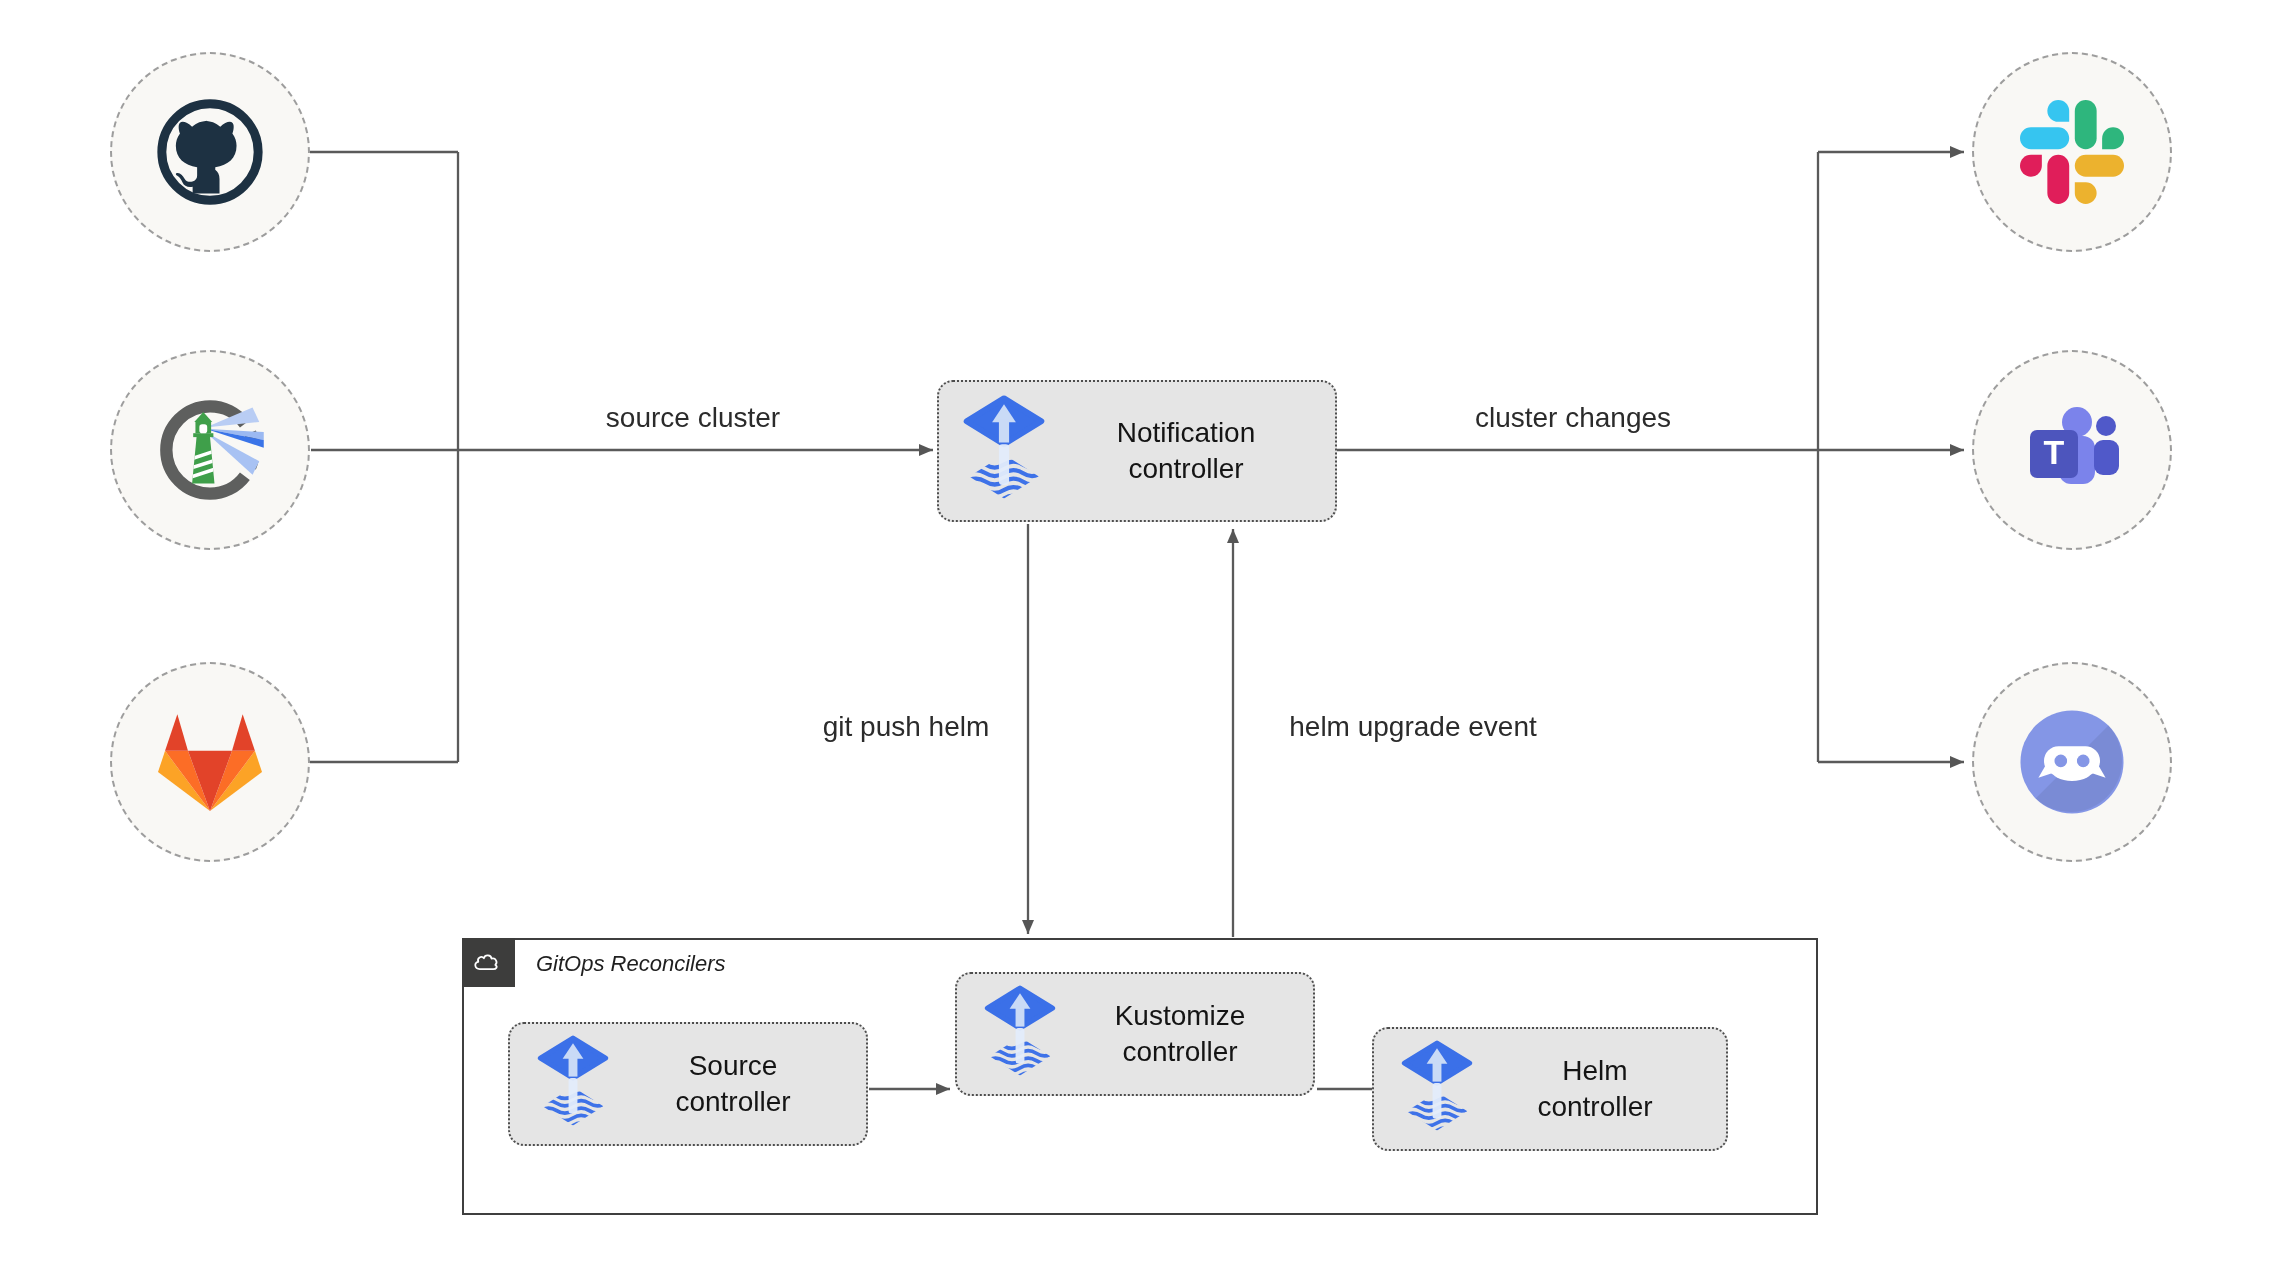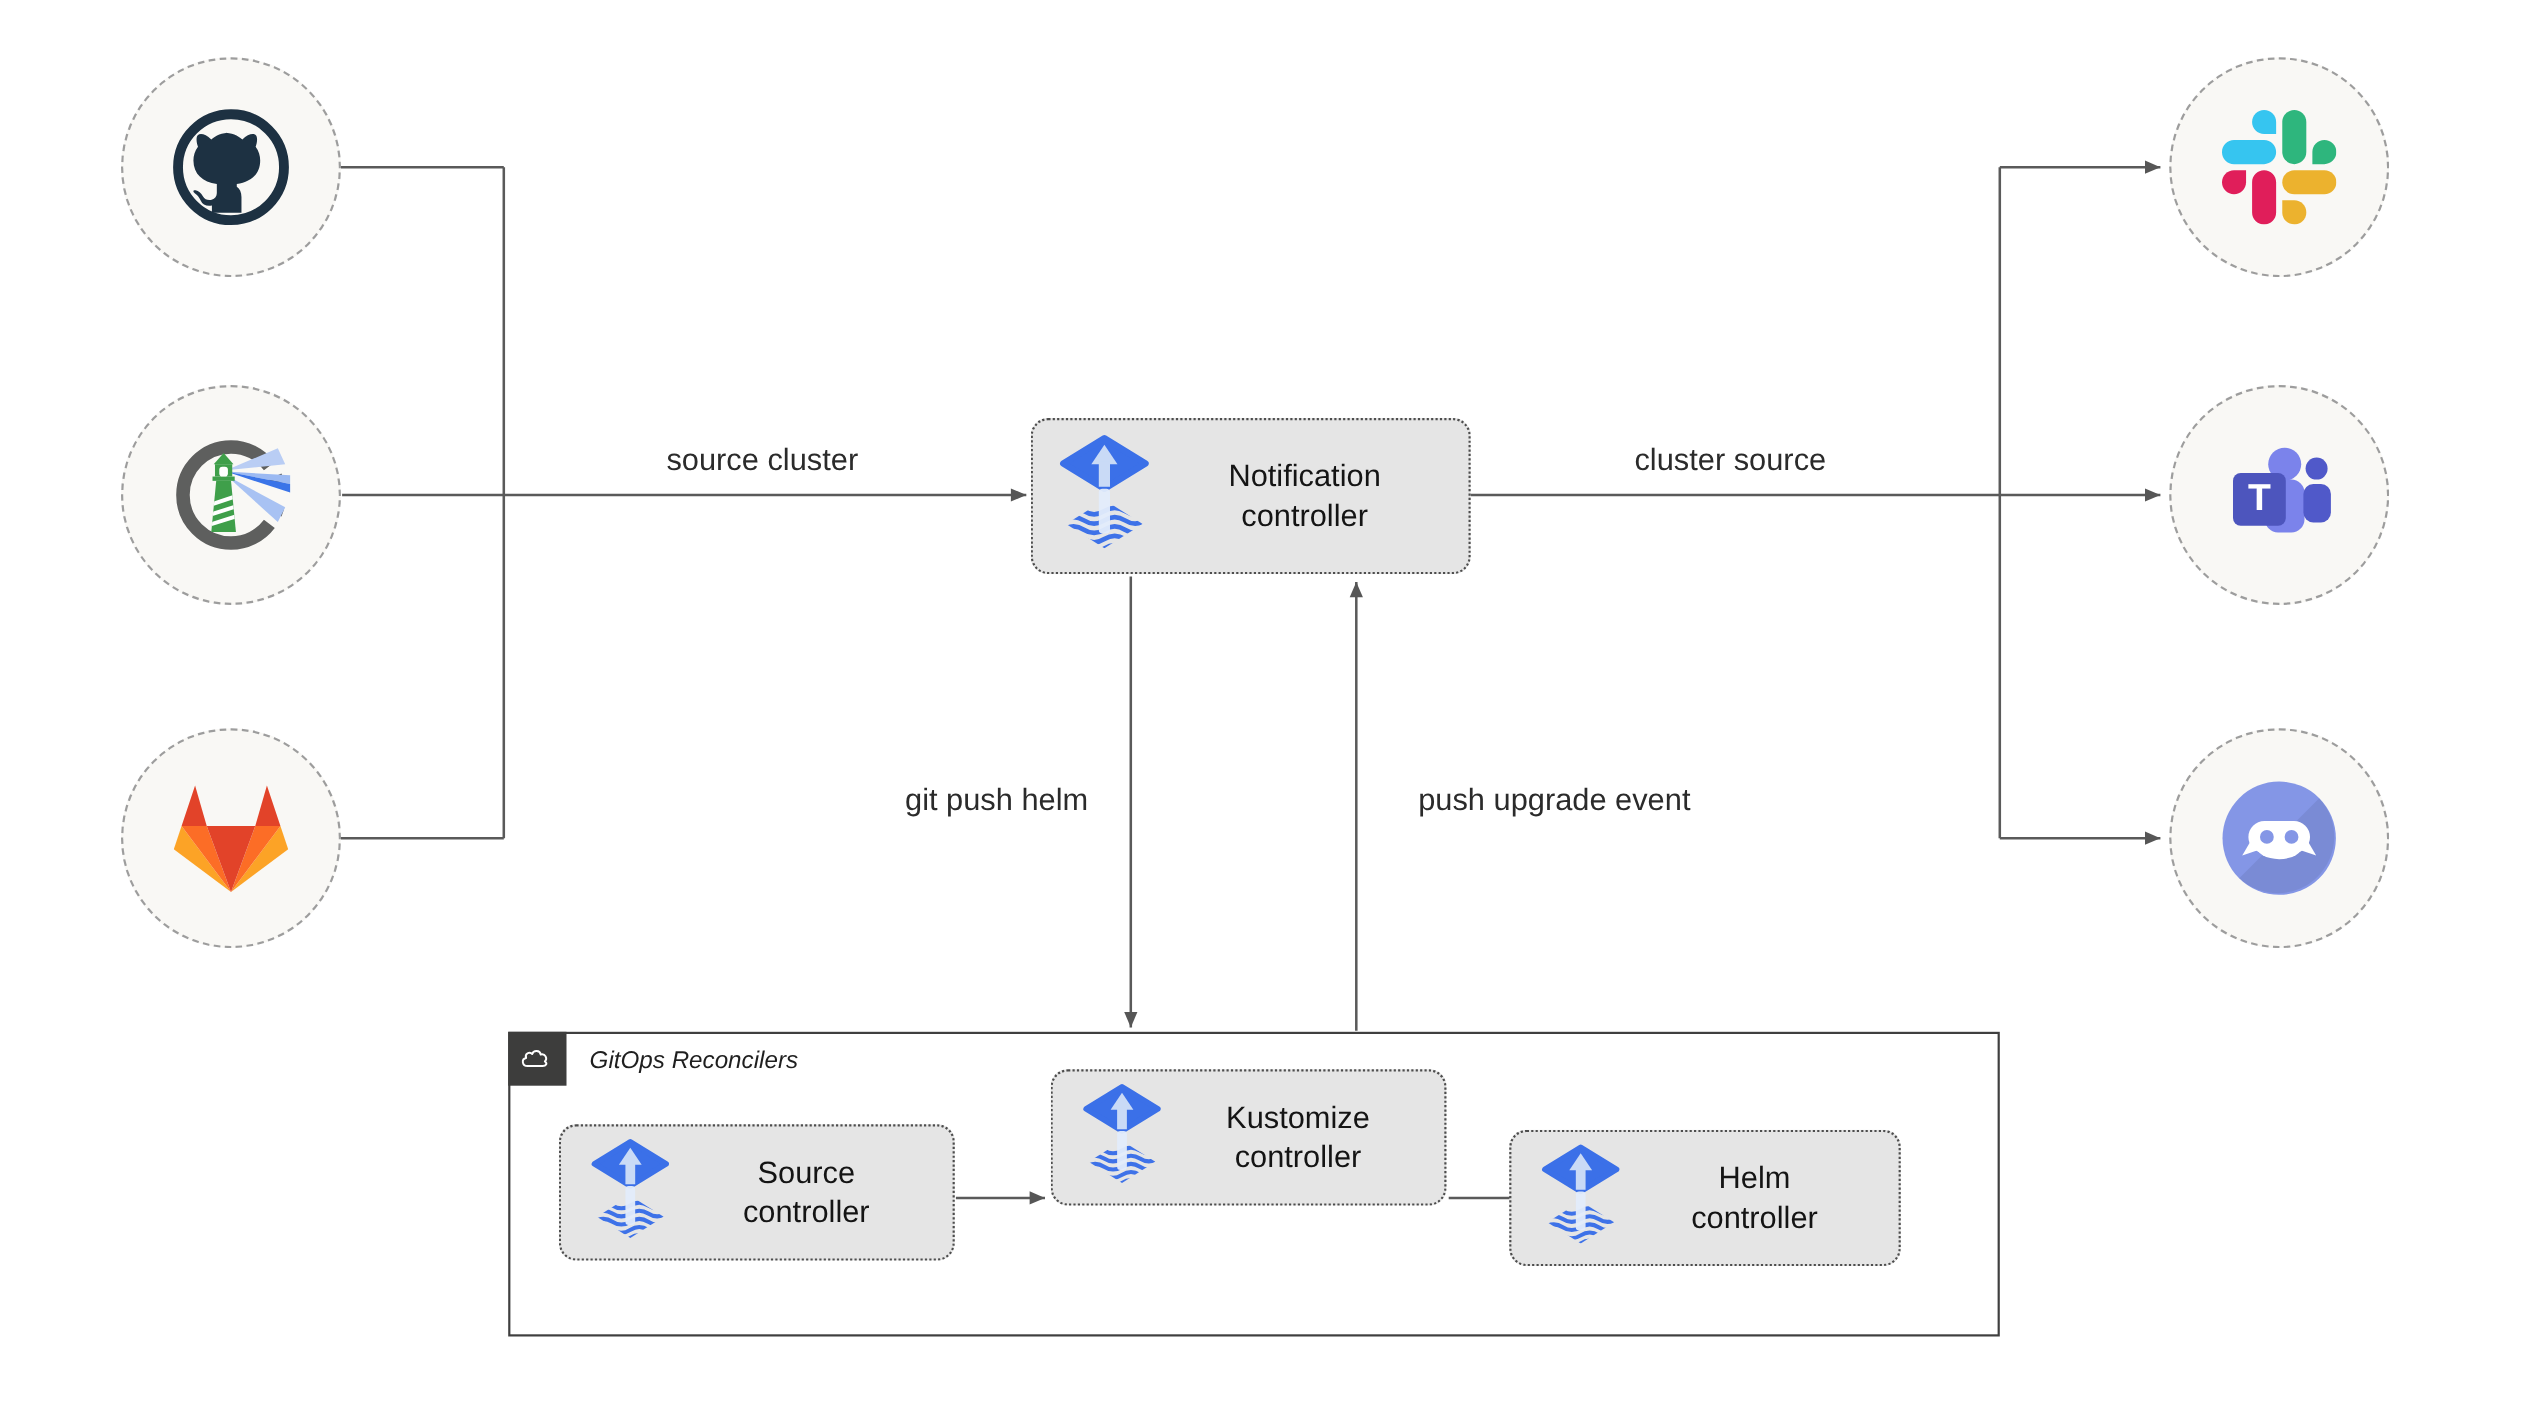--- a/index.html
+++ b/index.html
@@ -182,23 +182,23 @@
     </g>
   </svg>
       </span>
     <div class="node-label">
       <div>Notification</div>
       <div>controller</div>
     </div>
   </div>
 
   <div class="edge-label" style="left:693px;top:418px">source cluster</div>
-  <div class="edge-label" style="left:1573px;top:418px">cluster source</div>
+  <div class="edge-label" style="left:1573px;top:418px">cluster changes</div>
   <div class="edge-label" style="left:906px;top:727px">git push helm</div>
-  <div class="edge-label" style="left:1413px;top:727px">push upgrade event</div>
+  <div class="edge-label" style="left:1413px;top:727px">helm upgrade event</div>
 
   <div class="container-box" style="left:462px;top:938px;width:1356px;height:277px">
     <div class="corner">
       <svg width="36" height="26" viewBox="0 0 30 22">
         <path d="M8 17 C3.5 17 3 11.5 6.8 10.8 C5.5 7.5 9.5 5.5 11.5 7.8 C12.5 4.5 17.5 4.8 18 8.2
                  C21.5 7.2 23.5 11.2 21.2 13.5 C23.5 15 22 17 19.5 17 Z" fill="none" stroke="#ffffff" stroke-width="1.5" stroke-linejoin="round"></path>
       </svg>
     </div>
     <div class="container-title">GitOps Reconcilers</div>
   </div>

